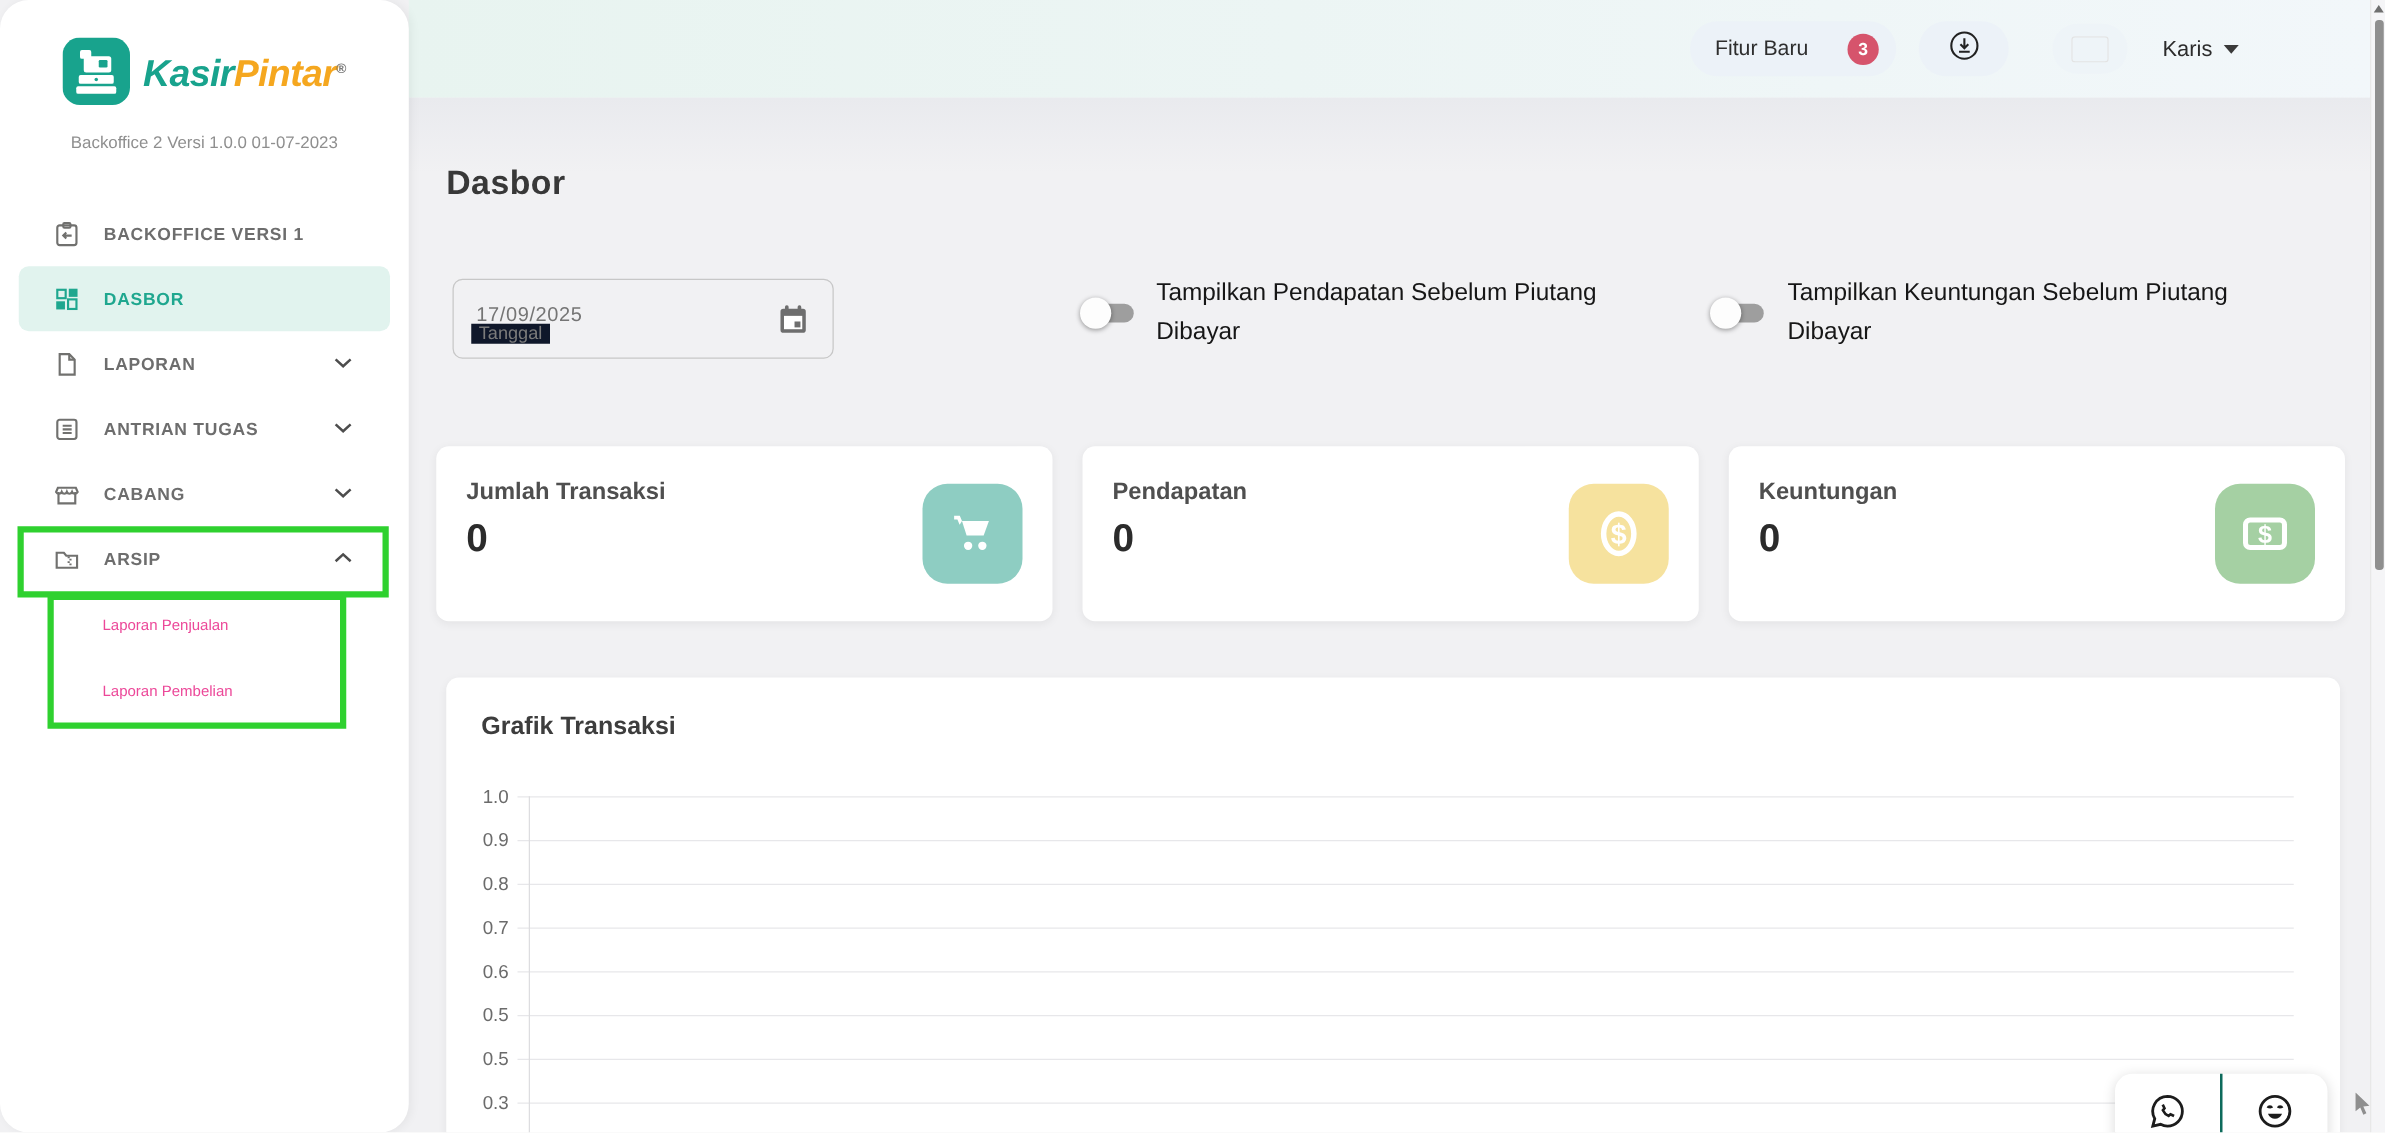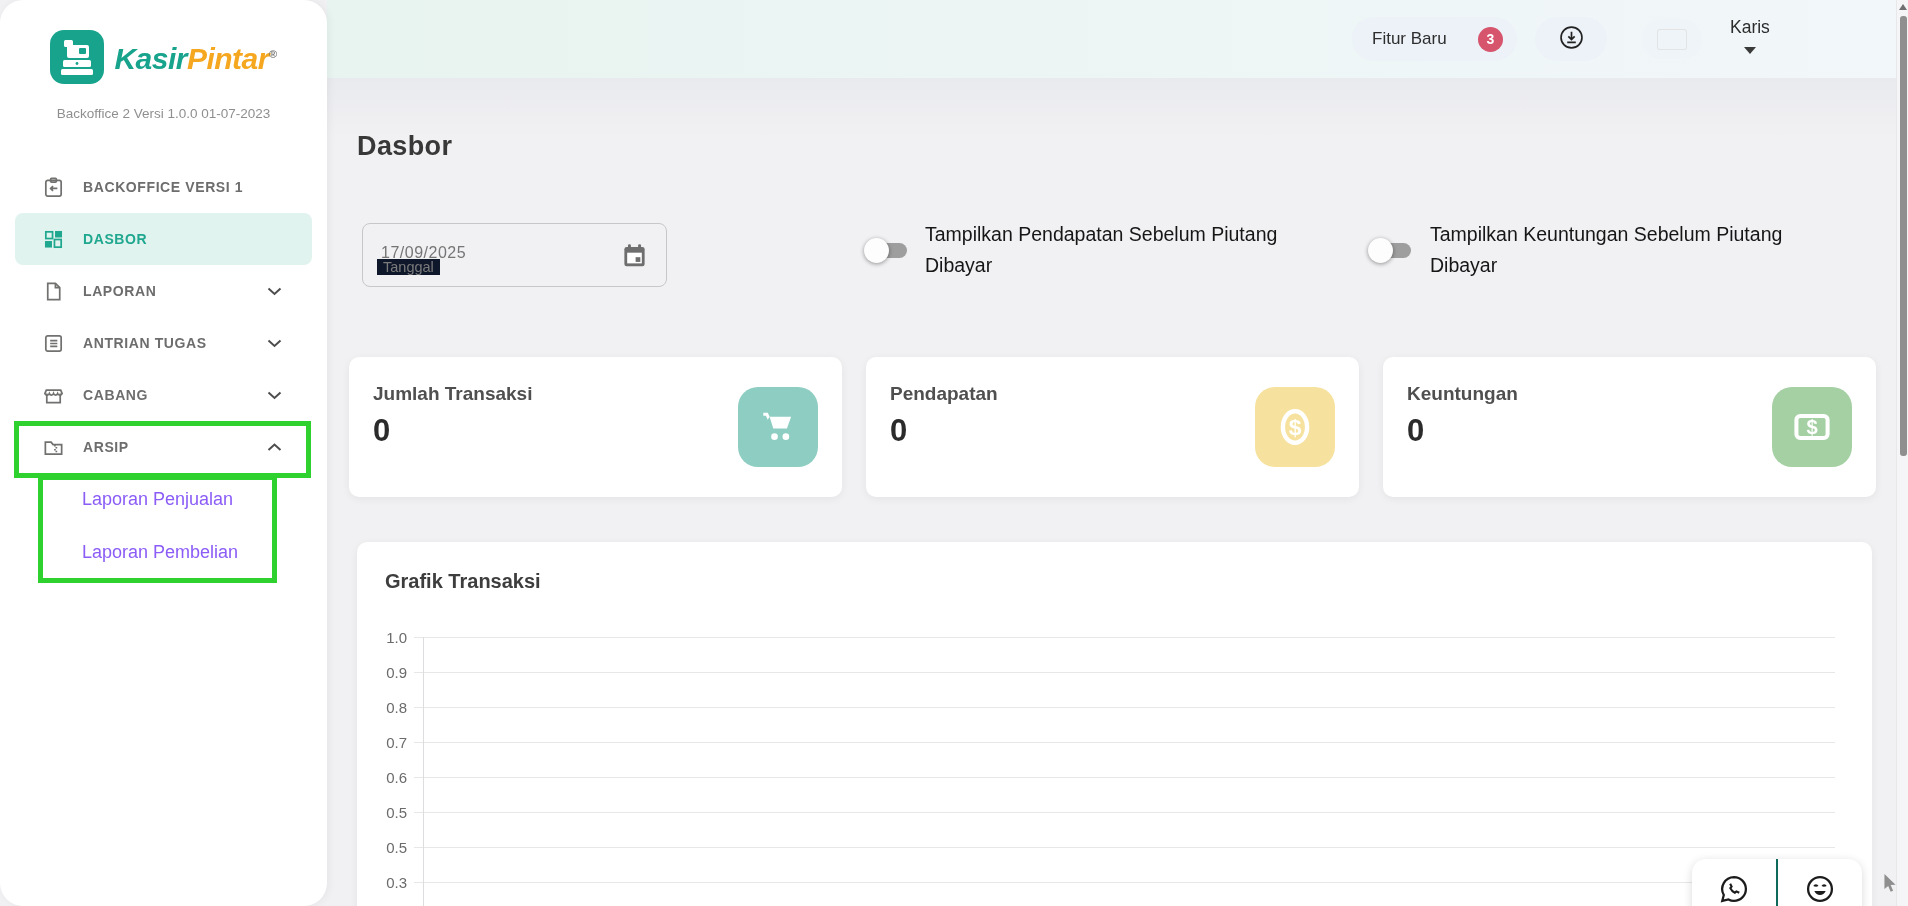--- a/index.html
+++ b/index.html
@@ -14,21 +14,21 @@
         display:flex;align-items:center;}
   #fitur-pill{left:1352px;width:165px;padding:0 14px 0 20px;cursor:pointer;}
   #fitur-pill .lbl{font-size:17px;color:#2e2e2e;font-weight:500;}
   .badge{margin-left:auto;width:25px;height:25px;border-radius:50%;background:#d6546c;
          color:#fff;font-size:14px;font-weight:700;display:flex;align-items:center;justify-content:center;}
   #download-pill{left:1535px;width:72px;justify-content:center;cursor:pointer;}
   #flag-pill{left:1642px;top:19px;width:60px;height:40px;justify-content:center;background:#eef4f8;}
   .flag{width:30px;height:21px;border-radius:3px;overflow:hidden;box-shadow:0 0 0 1px #e3e3e3 inset;}
   .flag .red{height:11px;background:#e8262d;}
   .flag .white{height:10px;background:#fff;}
-  #user-menu{position:absolute;left:1730px;top:17px;height:44px;display:flex;align-items:center;gap:9px;cursor:pointer;flex-direction:column;}
+  #user-menu{position:absolute;left:1730px;top:17px;height:44px;display:flex;align-items:center;gap:9px;cursor:pointer;}
   #user-menu .name{font-size:17.5px;color:#2c2c2c;font-weight:500;}
   .caret{width:0;height:0;border-left:6px solid transparent;border-right:6px solid transparent;border-top:7px solid #3a3a3a;}
 
   
   #main-bg{position:absolute;left:327px;top:78px;width:1569px;height:828px;
            background:linear-gradient(#e9eaee 0px,#f1f1f3 60px);}
 
   
   #sidebar{position:absolute;left:0;top:0;width:327px;height:906px;background:#fff;
            box-shadow:2px 0 8px rgba(0,0,0,0.05);border-radius:23px;}
@@ -40,21 +40,21 @@
   #version{position:absolute;left:0;top:106px;width:100%;text-align:center;font-size:13.5px;color:#8f8f8f;}
   #nav{position:absolute;left:0;top:161px;width:100%;}
   .nav-item{position:relative;height:52px;margin:0 15px;border-radius:8px;display:flex;align-items:center;
             padding-left:26px;cursor:pointer;}
   .nav-item .nicon{width:24px;height:24px;flex:0 0 24px;display:flex;align-items:center;justify-content:center;}
   .nav-item .nlabel{margin-left:18px;font-size:14px;font-weight:700;letter-spacing:0.6px;color:#6d6d6d;}
   .nav-item.active{background:#e1f3ee;}
   .nav-item.active .nlabel{color:#1fa78f;}
   .chev{position:absolute;right:30px;top:50%;transform:translateY(-50%);}
   .submenu-item{height:53px;display:flex;align-items:center;padding-left:82px;cursor:pointer;}
-  .submenu-item .slabel{font-size:18px;font-weight:500;color:#8b5cf6;}
+  .submenu-item .slabel{font-size:12px;font-weight:500;color:#ec4899;}
   .hl-box{position:absolute;border:5px solid #2fd12f;pointer-events:none;z-index:5;}
   #hl-arsip{left:14px;top:421px;width:297px;height:57px;}
   #hl-submenu{left:38px;top:475px;width:239px;height:108px;}
 
   
   #page-title{position:absolute;left:357px;top:131px;font-size:27px;font-weight:700;color:#383838;letter-spacing:0.4px;}
 
   #date-field{position:absolute;left:362px;top:223px;width:305px;height:64px;border:1px solid #c7c7c7;
               border-radius:8px;cursor:text;}
   #date-label{position:absolute;left:14px;top:-9px;padding:0 6px;background:#0f172a;font-size:14.5px;color:#7b7b7b;margin-top:44px;}

